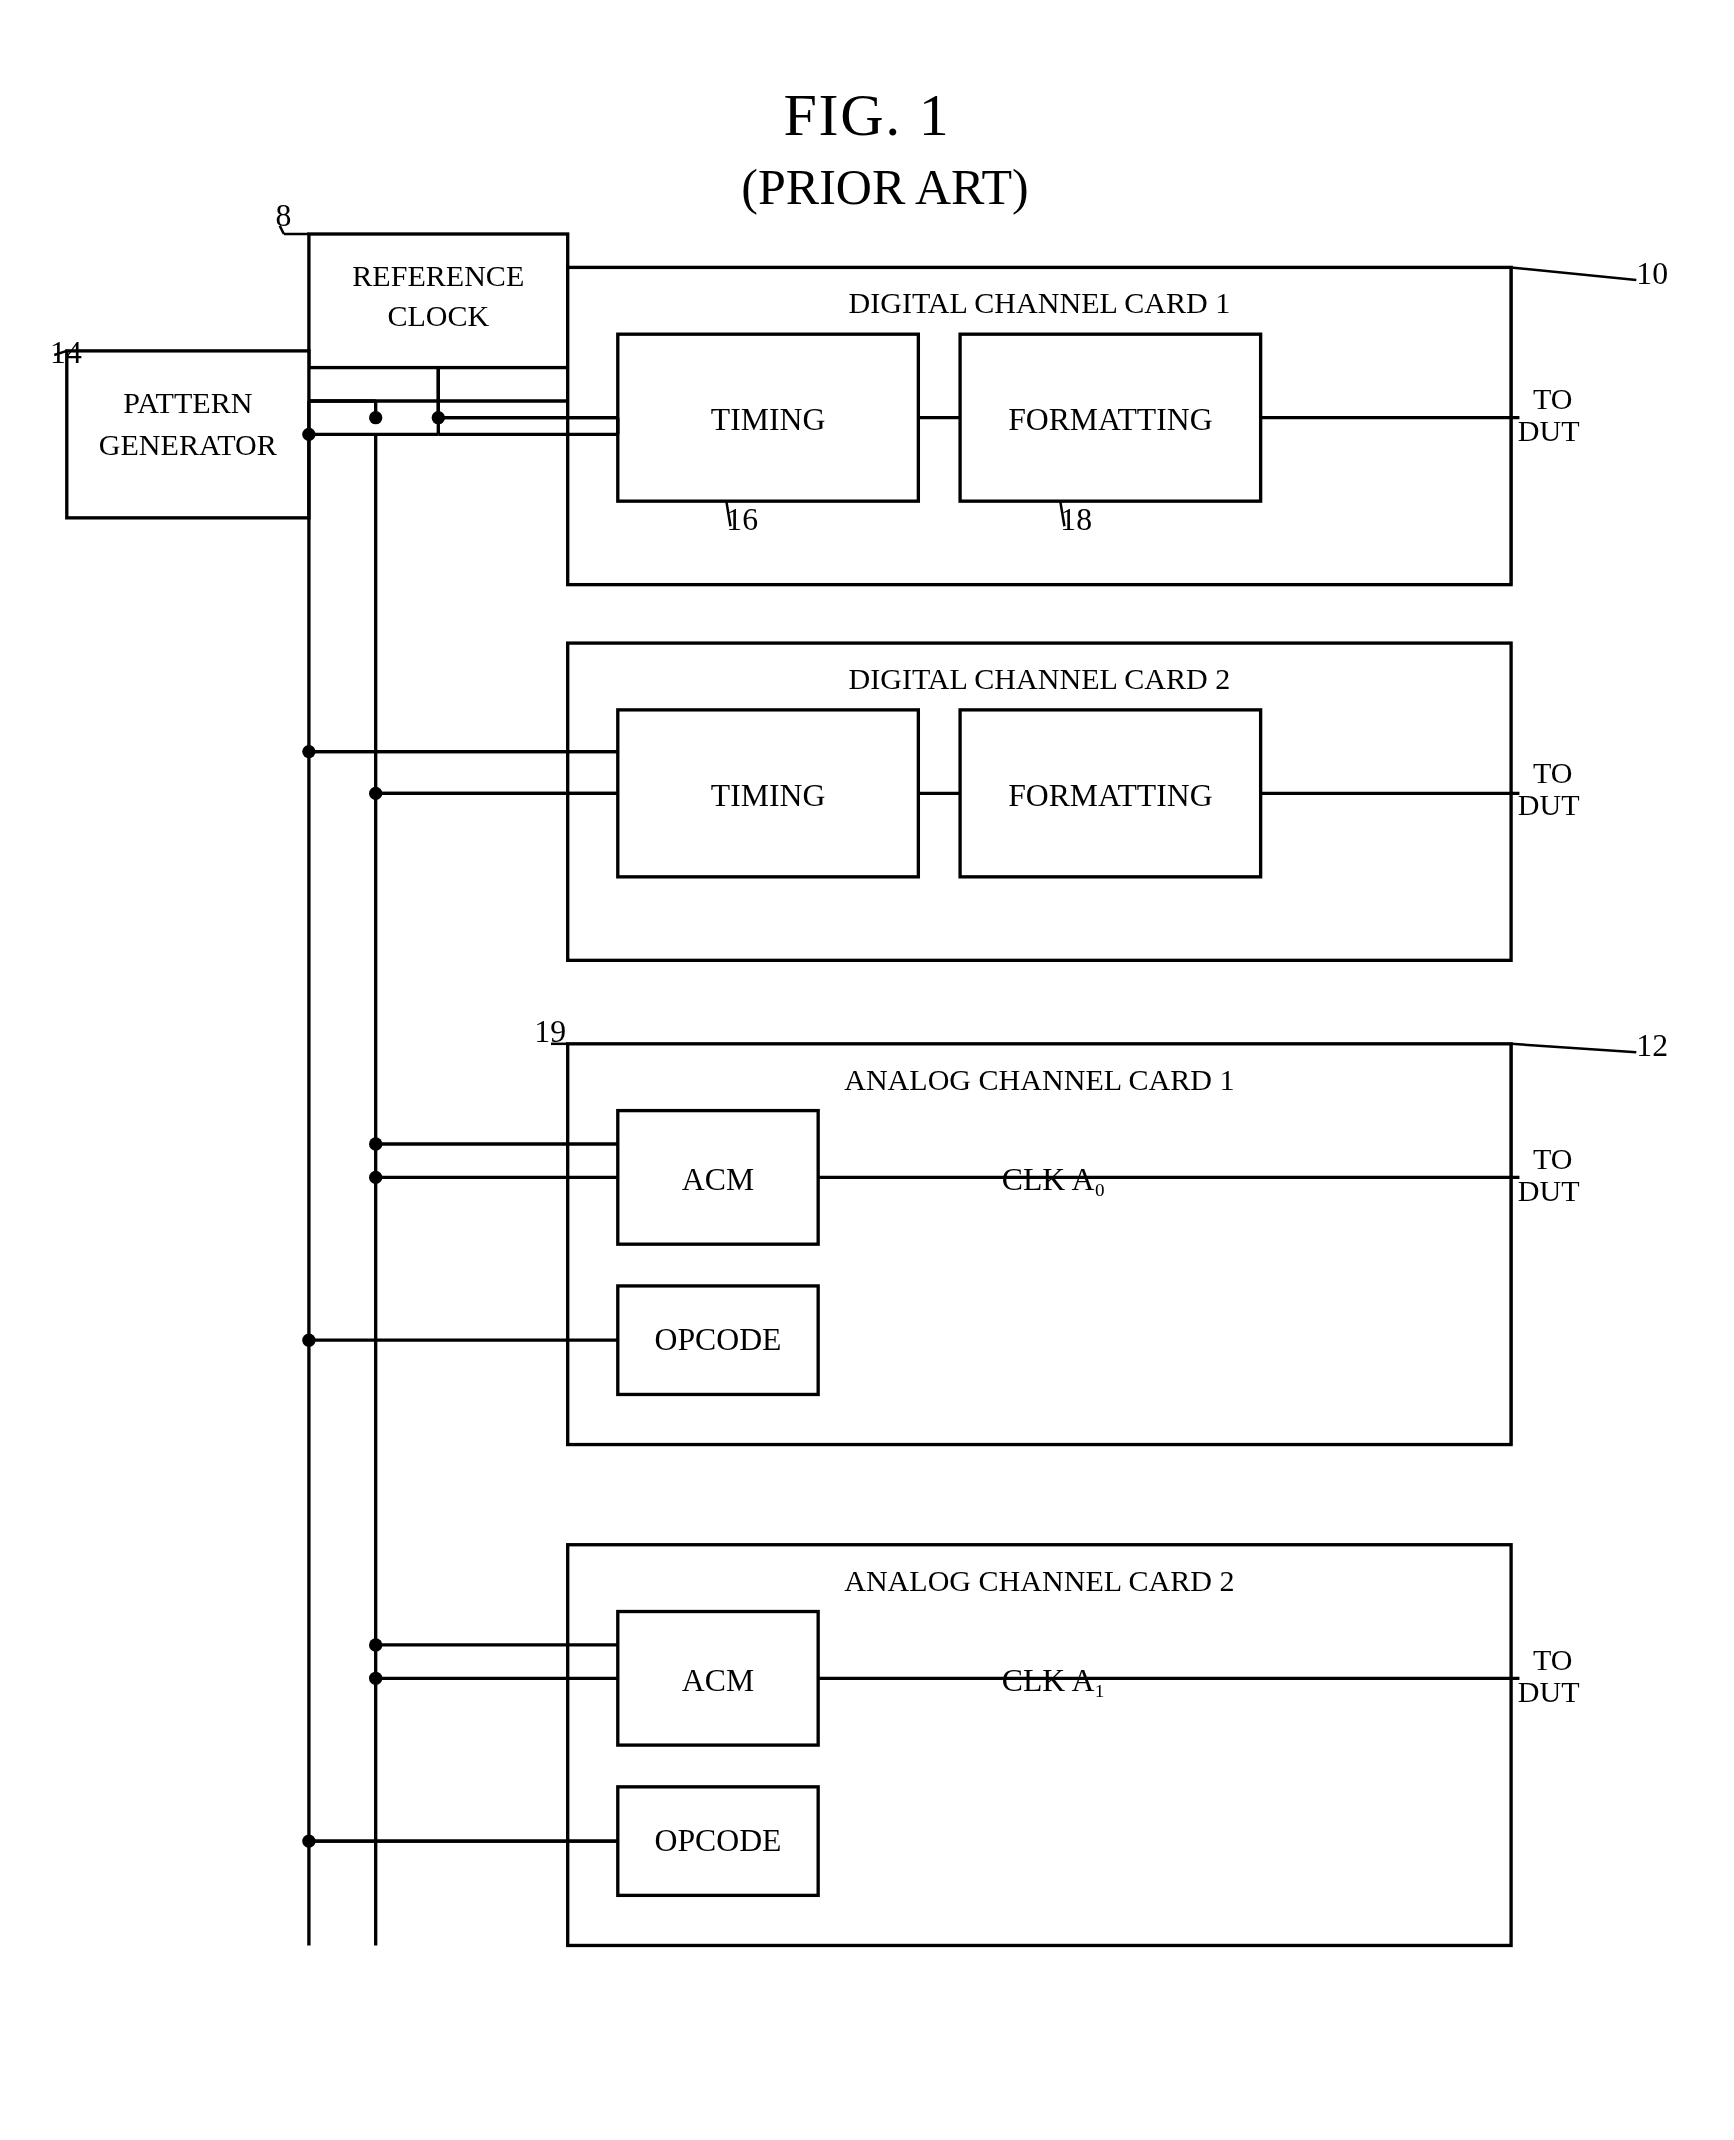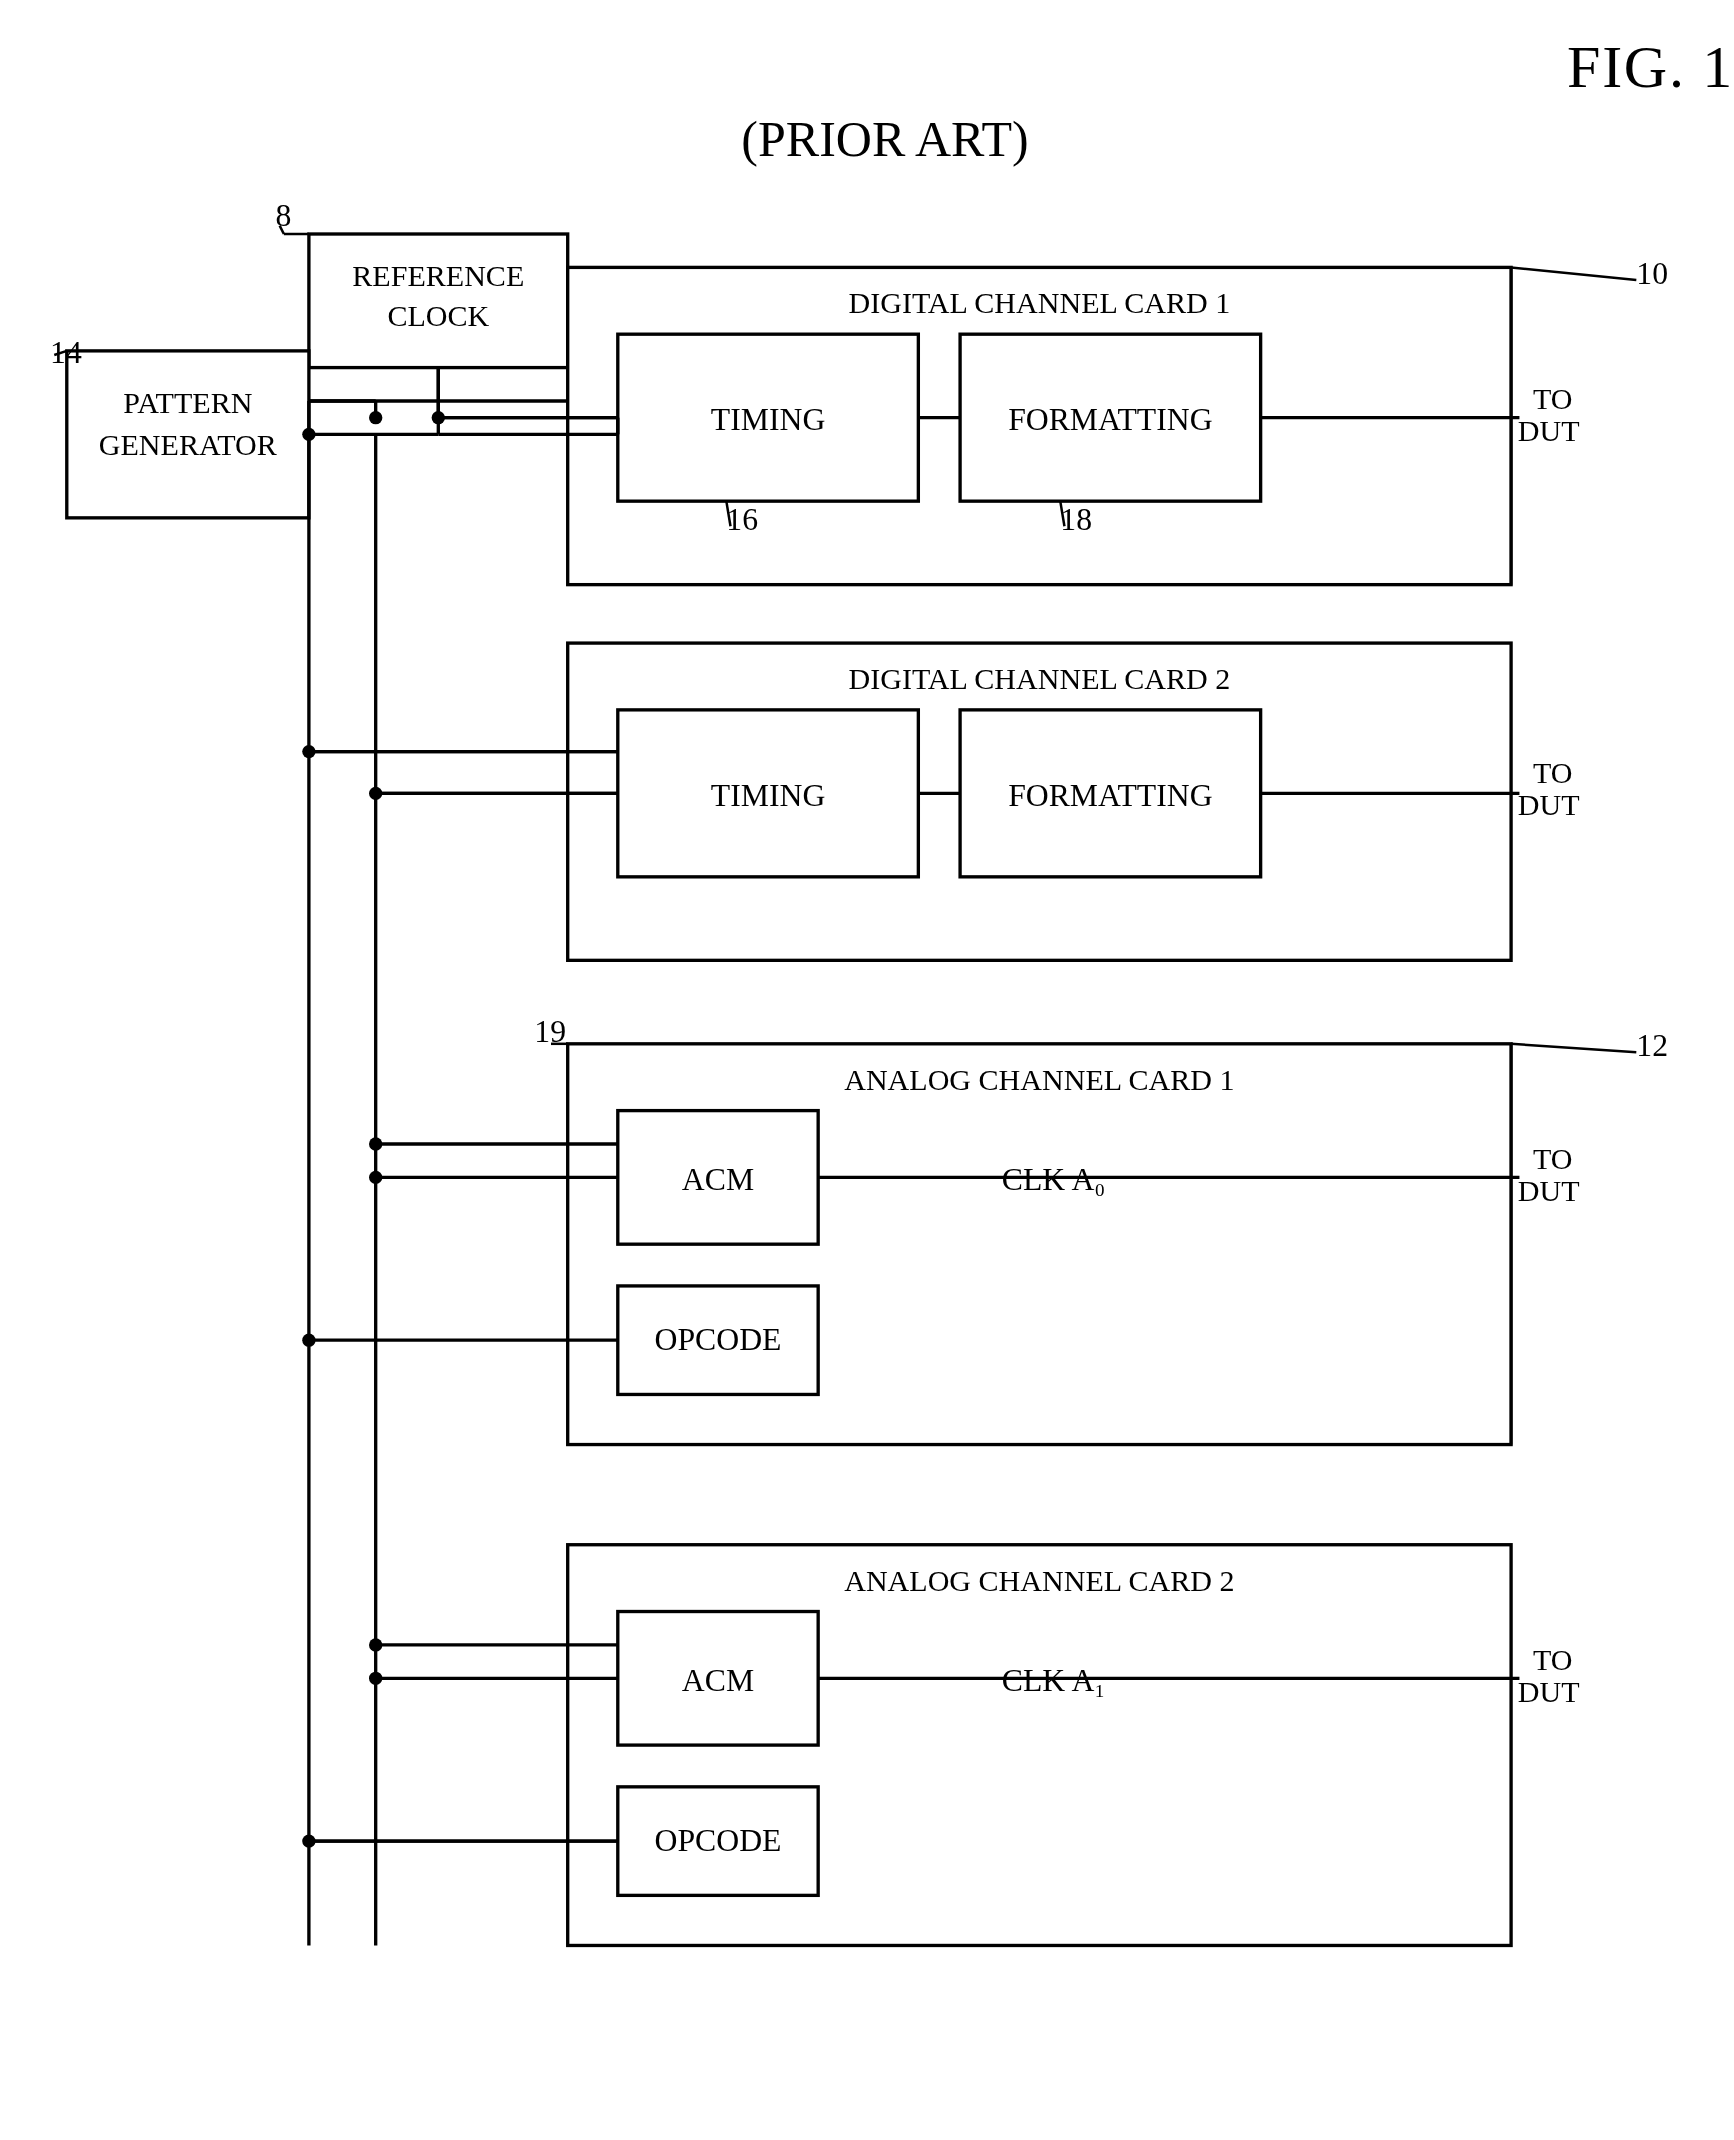--- a/index.html
+++ b/index.html
@@ -6,25 +6,26 @@
     body {
       background: #fff;
       font-family: 'Times New Roman', Times, serif;
       width: 1734px;
       height: 2141px;
       position: relative;
       overflow: hidden;
     }
 
     .page-title {
-      text-align: right;
+      text-align: center;
       padding-top: 33px;
       font-size: 60px;
       font-weight: normal;
       letter-spacing: 1.7px;
+      margin-top: 48px;
     }
     .page-subtitle {
       text-align: center;
       font-size: 50px;
       font-weight: normal;
       margin-top: 8.3px;
       margin-left: 36px;
     }
 
     .diagram-container {

